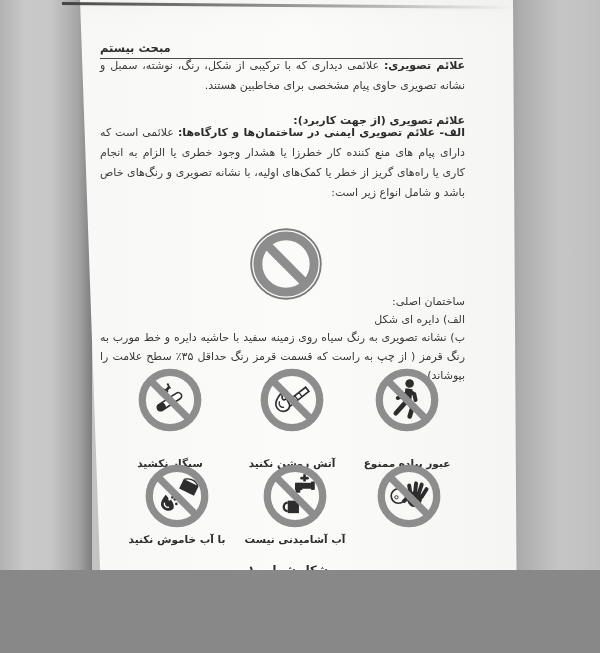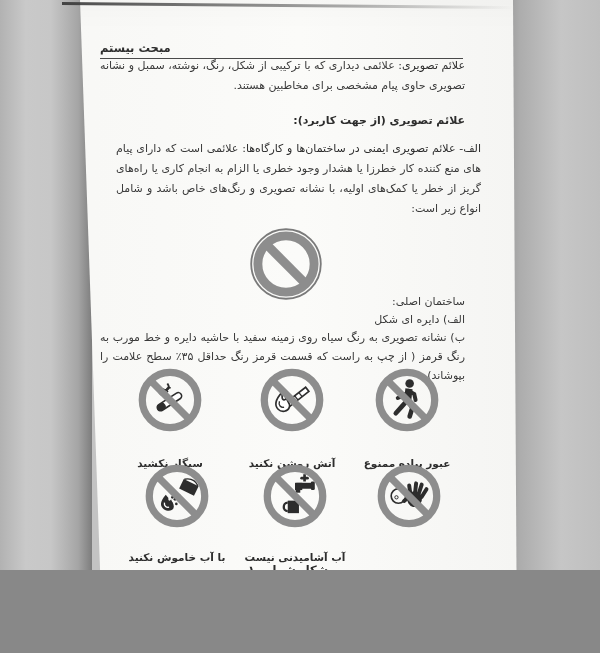--- a/index.html
+++ b/index.html
@@ -14,31 +14,31 @@
            background:linear-gradient(90deg,#8f8f8f 0%,#adadad 22%,#c6c6c6 62%,#bfbfbf 100%);}
   .page{position:absolute;left:0;top:0;width:600px;height:653px;
         background:linear-gradient(90deg,#e9e9e7 0%,#f7f7f5 4%,var(--paper) 50%,#f4f4f2 92%,#e3e3e1 100%);
         clip-path:polygon(80px 0,513px 0,517px 653px,103px 653px);
         box-shadow:inset 0 0 40px rgba(0,0,0,.04);}
   .top-edge{position:absolute;left:62px;top:2px;width:452px;height:3px;
         background:linear-gradient(90deg,rgba(55,55,55,.9),rgba(110,110,110,.55) 65%,rgba(150,150,150,0));
         transform:rotate(.5deg);transform-origin:left center;}
   .txt{position:absolute;direction:rtl;text-align:justify;font-size:11px;line-height:20px;
        color:var(--ink);letter-spacing:0;}
-  .lead{font-weight:normal;color:#2c2c2c;}
+  .lead{font-weight:bold;color:#2c2c2c;}
   .running-head{position:absolute;left:100px;top:41px;font-size:11.5px;font-weight:bold;direction:rtl;color:#2e2e2e;}
   .rule{position:absolute;height:1.2px;background:#4a4a4a;}
   .heading{position:absolute;direction:rtl;text-align:right;font-weight:bold;font-size:11px;color:#2c2c2c;}
   .props{line-height:19px;text-align:right;}
   .props.just{text-align:justify;}
   .sign-cell{position:absolute;width:120px;display:flex;flex-direction:column;align-items:center;}
   .sign-cell svg.sign-svg{width:66px;height:66px;display:block;}
   .sign-cell .caption{font-size:10.5px;font-weight:bold;color:#2d2d2d;direction:rtl;text-align:center;white-space:nowrap;}
   .row1 .caption{margin-top:24px;}
-  .row2 .caption{margin-top:22px;}
+  .row2 .caption{margin-top:4px;}
   .big-sign{position:absolute;left:249px;top:227px;width:74px;height:74px;}
   .ring{stroke:var(--ring);fill:none;}
   .bar{stroke:var(--ring);}
   .outer-line{stroke:#7a7a7a;fill:none;}
   .pd{fill:var(--picto);}
   .ps{stroke:var(--picto);fill:none;}
   .psw{stroke:var(--picto);fill:#fff;}
   .fig-caption{position:absolute;left:188px;top:563px;width:200px;text-align:center;direction:rtl;
        font-weight:bold;font-size:11.5px;color:#2c2c2c;}
   .page-number{position:absolute;left:246px;top:596px;width:100px;text-align:center;
@@ -56,21 +56,21 @@
   <div class="running-head">مبحث بیستم</div>
   <div class="rule" style="left:100px;top:58px;width:363px;"></div>
 
   <p class="txt" style="left:100px;top:56px;width:365px;margin:0;">
     <span class="lead">علائم تصویری:</span>
     <span>علائمی دیداری که با ترکیبی از شکل، رنگ، نوشته، سمبل و نشانه تصویری حاوی پیام مشخصی برای مخاطبین هستند.</span>
   </p>
 
   <div class="heading" style="left:100px;top:114px;width:365px;">علائم تصویری (از جهت کاربرد):</div>
 
-  <p class="txt" style="left:100px;top:123px;width:365px;margin:16px;">
+  <p class="txt" style="left:100px;top:123px;width:365px;margin:0;">
     <span class="lead">الف- علائم تصویری ایمنی در ساختمان‌ها و کارگاه‌ها:</span>
     <span>علائمی است که دارای پیام های منع کننده کار خطرزا یا هشدار وجود خطری یا الزام به انجام کاری یا راه‌های گریز از خطر یا کمک‌های اولیه، با نشانه تصویری و رنگ‌های خاص باشد و شامل انواع زیر است:</span>
   </p>
 
 
   <svg class="big-sign" viewBox="0 0 100 100">
     <circle class="outer-line" cx="50" cy="50" r="47" stroke-width="2.5"></circle>
     <circle class="ring" cx="50" cy="50" r="38" stroke-width="12"></circle>
     <line class="bar" x1="50" y1="17" x2="50" y2="83" stroke-width="12" transform="rotate(-45 50 50)"></line>
   </svg>

